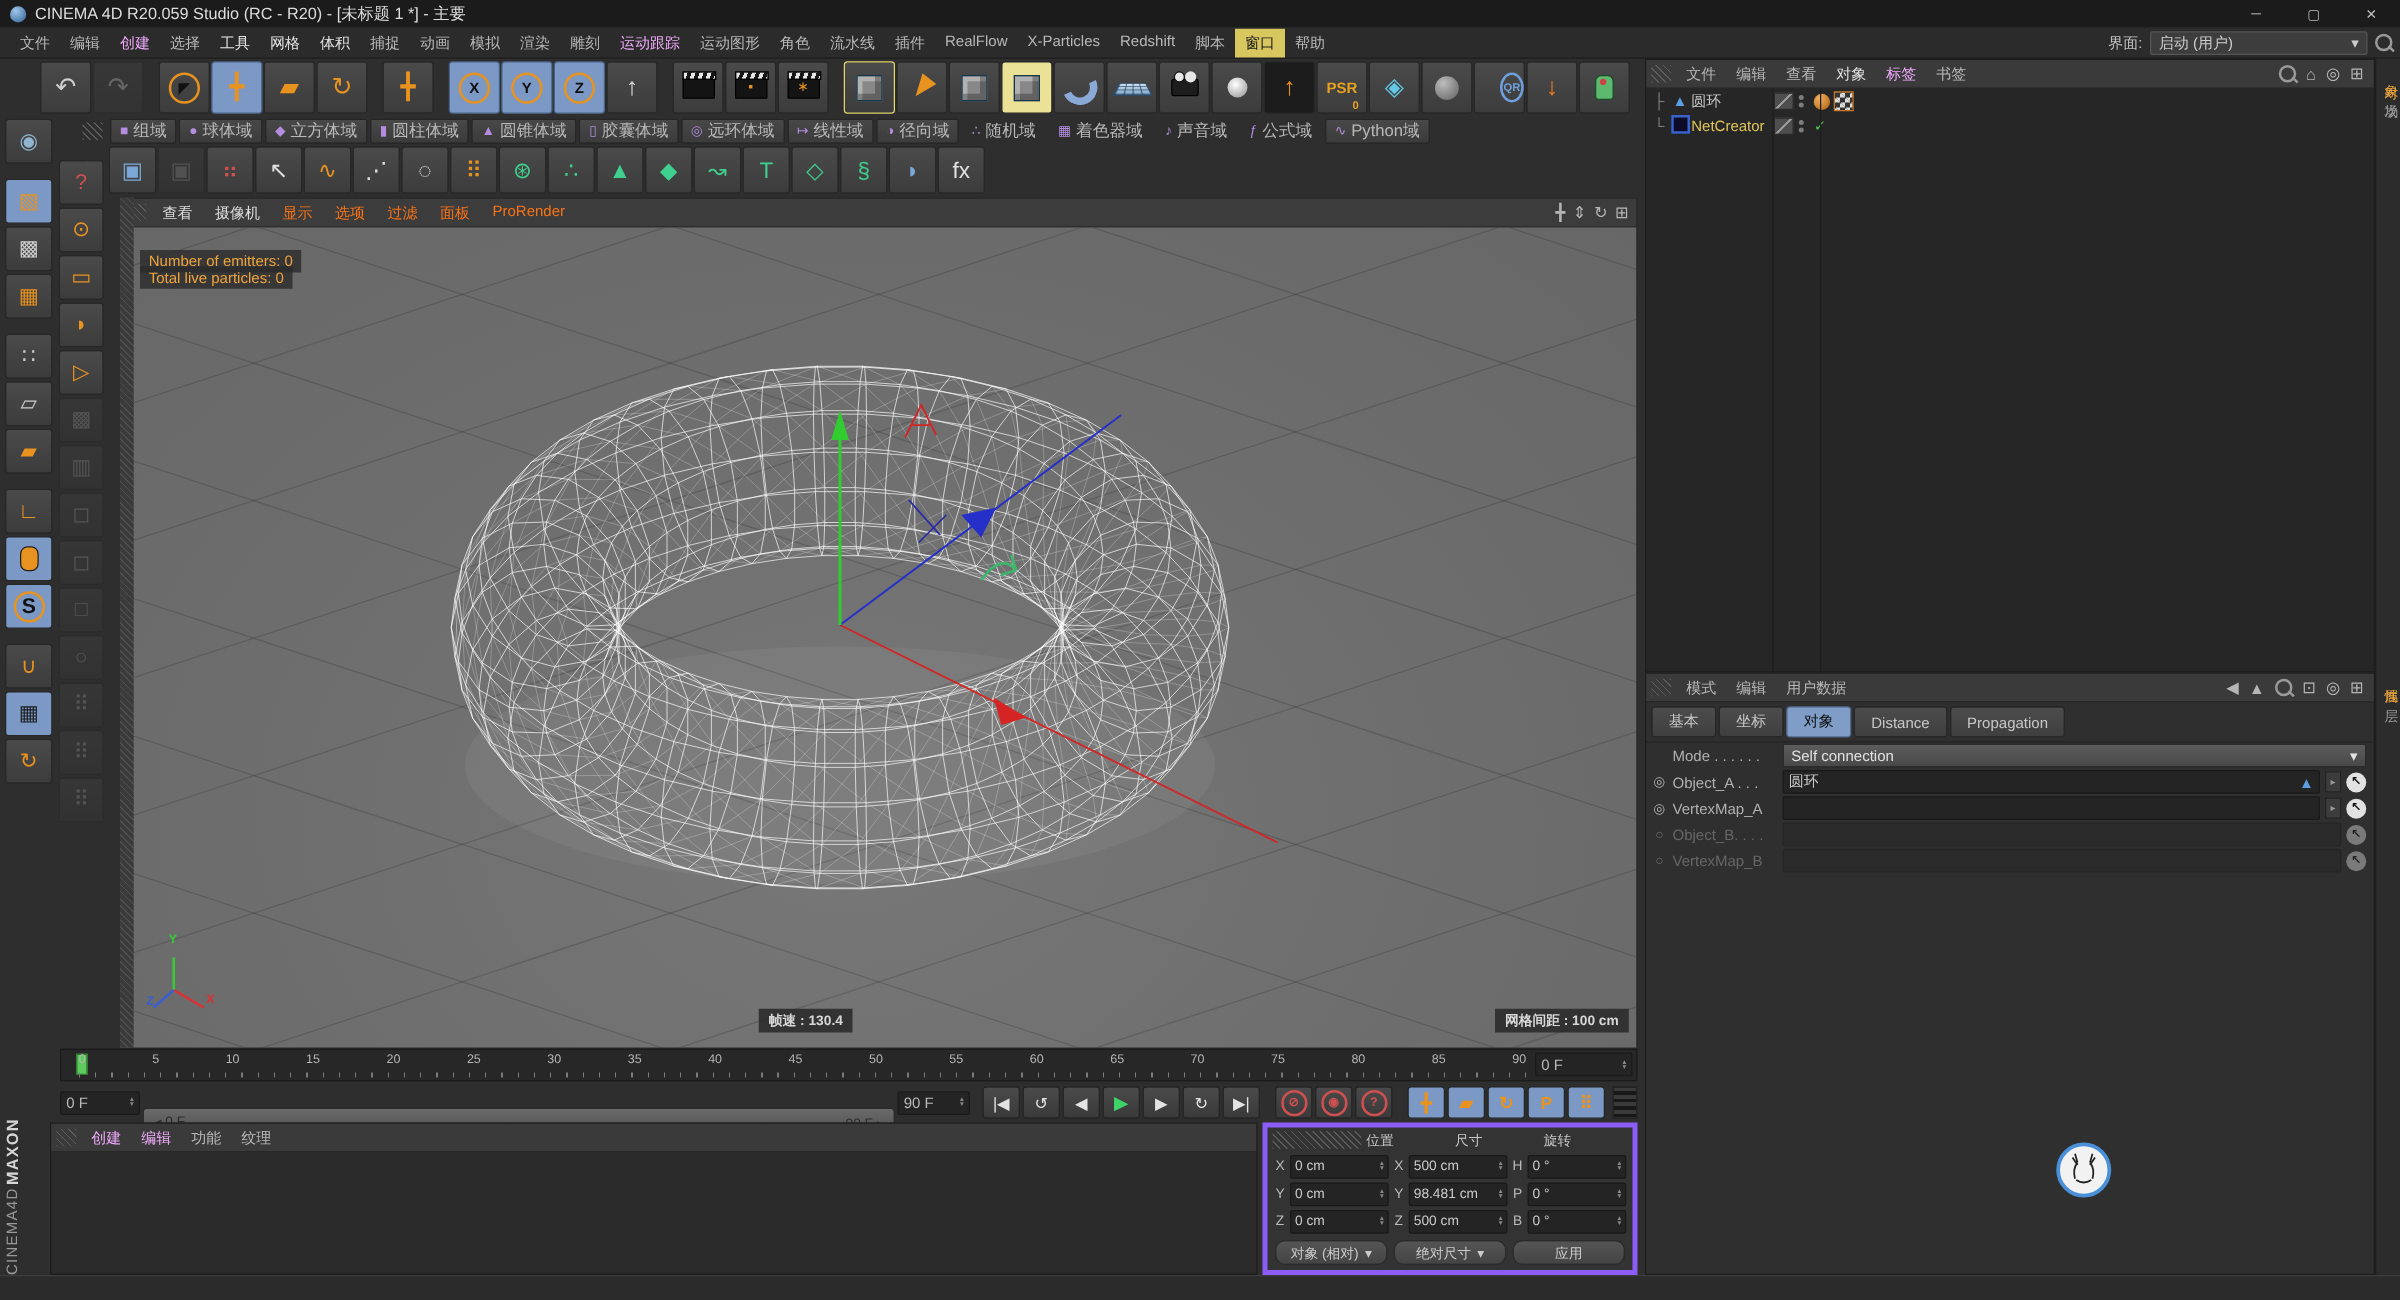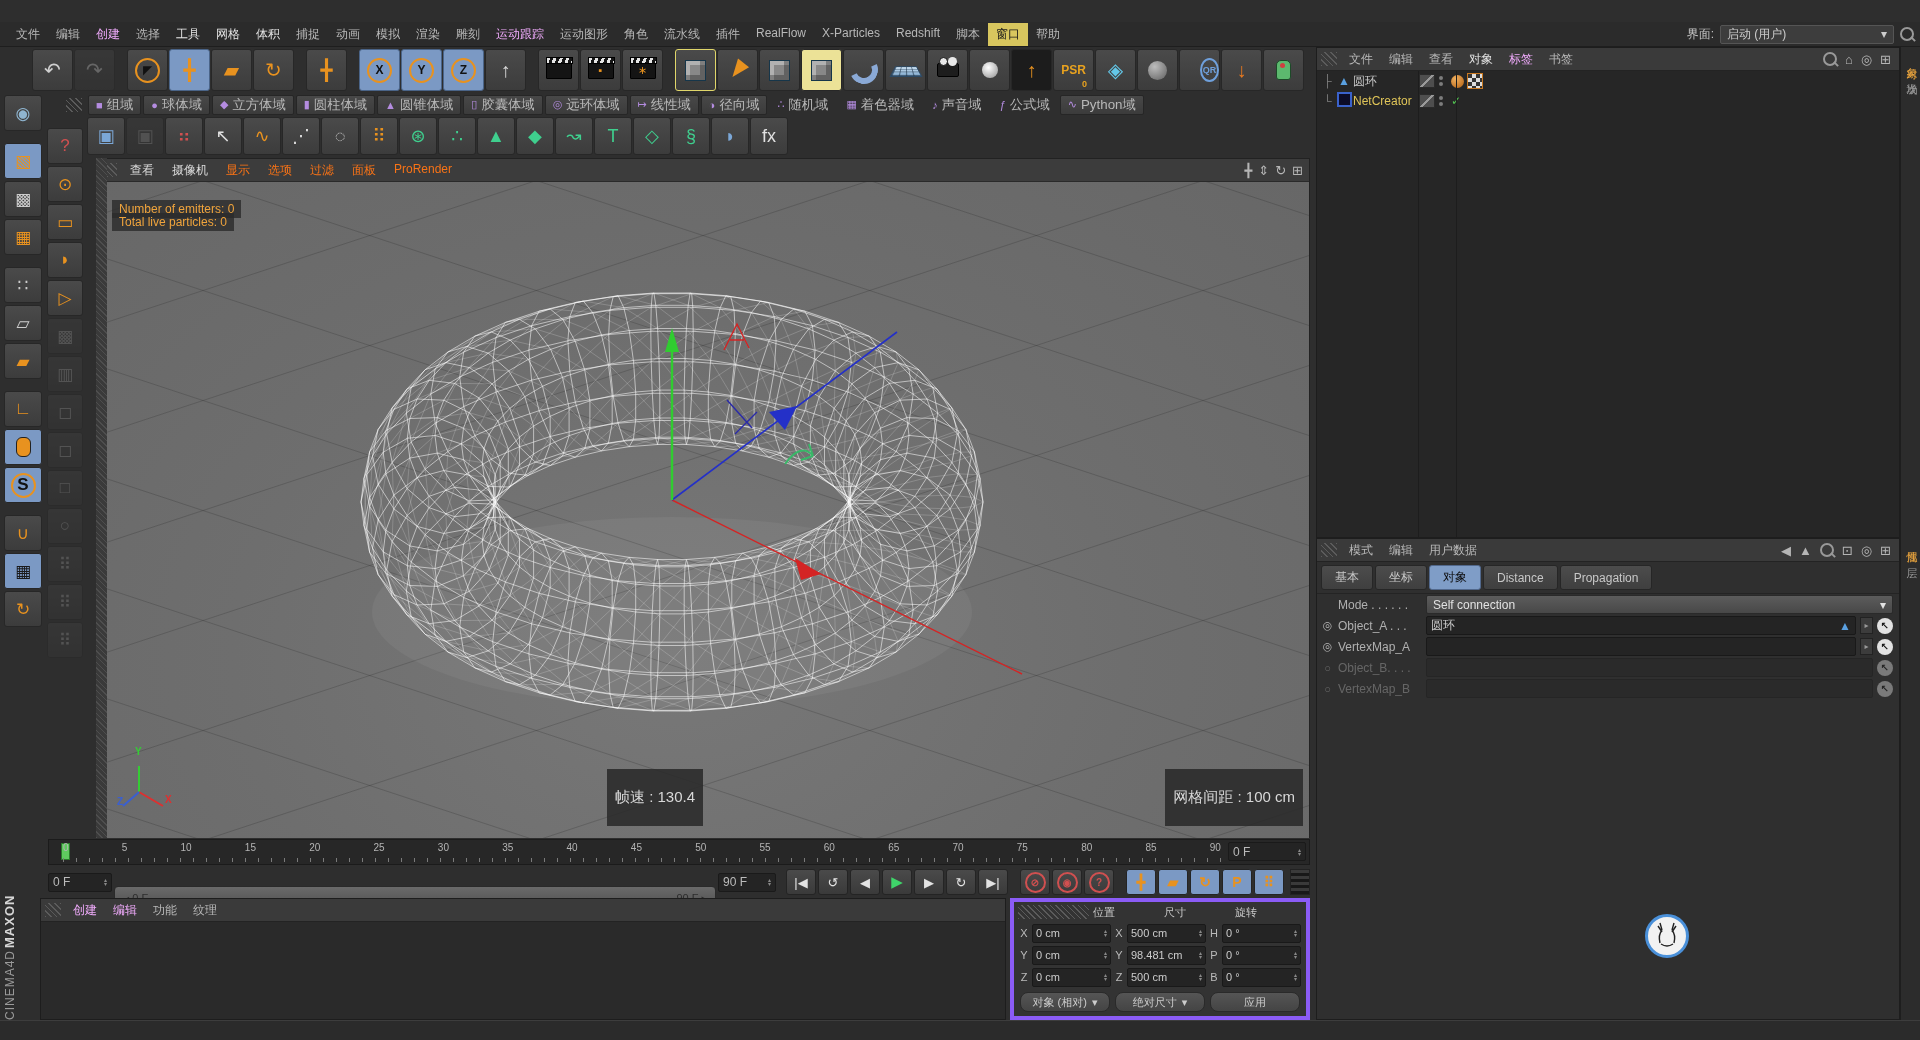--- a/index.html
+++ b/index.html
@@ -74,21 +74,21 @@
   .viewport{position:absolute;left:96px;top:158px;width:1214px;height:680px;background:#3a3a3a;border:1px solid #222;box-sizing:border-box;}
   .vp-menubar{height:22px;background:#3c3c3c;display:flex;align-items:center;border-bottom:1px solid #2a2a2a;}
   .vmenu-item{padding:2px 9px;color:#f97316;white-space:nowrap;}
   .vmenu-item[data-state="bright"]{color:#dcdcdc;}
   .vp-nav{margin-left:auto;display:flex;gap:6px;padding-right:6px;}
   .vp-nav span{color:#b5b5b5;font-size:13px;}
   .grip{width:16px;height:14px;margin:0 4px;background:repeating-linear-gradient(45deg,#5b5b5b 0 1px,transparent 1px 4px);flex:none;}
   .vp-canvas{position:relative;width:1212px;height:656px;background:radial-gradient(ellipse at 48% 72%,#787878 0%,#6e6e6e 50%,#676767 100%);overflow:hidden;}
   .hudchip{position:absolute;background:rgba(42,42,42,.8);color:#f0a43c;padding:2px 7px;font-size:12px;}
   .viewname{position:absolute;left:10px;top:2px;color:#b5b5b5;}
-  .statchip{position:absolute;background:rgba(40,40,40,.85);color:#d8d8d8;padding:19px 8px;font-size:15px;}
+  .statchip{position:absolute;background:rgba(40,40,40,.85);color:#d8d8d8;padding:2px 8px;font-size:11px;font-weight:bold;}
   .gizmo{position:absolute;left:20px;bottom:28px;width:80px;height:60px;font-size:10px;font-weight:bold;}
   
   .ruler{position:absolute;left:48px;top:839px;width:1262px;height:26px;background:#272727;border:1px solid #1b1b1b;box-sizing:border-box;}
   .ticks{position:absolute;left:14px;top:2px;right:88px;display:flex;justify-content:space-between;color:#b5b5b5;font-size:10px;}
   .tickmarks{position:absolute;left:14px;right:88px;bottom:2px;height:4px;background:repeating-linear-gradient(90deg,#7a7a7a 0 1px,transparent 1px 13px);}
   .playhead{position:absolute;left:12px;top:3px;width:9px;height:17px;background:#5fca5f;border:1px solid #2a7a2a;box-sizing:border-box;}
   .rulerspin{position:absolute;right:3px;top:2px;width:78px;}
   .spin{height:19px;background:#242424;border:1px solid #1a1a1a;border-radius:2px;color:#bbb;display:flex;align-items:center;justify-content:space-between;padding:0 4px;box-sizing:border-box;}
   .spincol{display:flex;flex-direction:column;font-size:6px;line-height:4px;color:#888;}
   .transport{position:absolute;left:48px;top:868px;width:1262px;height:28px;display:flex;align-items:center;gap:2px;}
@@ -156,20 +156,29 @@
   .vtab[data-state="active"]{color:#e8a33d;}
   .vt-top{position:absolute;top:4px;left:0;}
   .vt-mid{position:absolute;top:488px;left:0;}
   .hatchL{position:absolute;left:96px;top:158px;width:11px;height:680px;background:repeating-linear-gradient(45deg,#4e4e4e 0 1px,#3a3a3a 1px 4px);z-index:5;}
 </style>
 </head>
 <body>
 
 <div id="app">
 
+  <div class="titlebar">
+    <span class="appicon"></span>
+    <span>CINEMA 4D R20.059 Studio (RC - R20) - [未标题 1 *] - 主要</span>
+    <span class="winbtns">
+      <span class="winbtn">─</span>
+      <span class="winbtn">▢</span>
+      <span class="winbtn">✕</span>
+    </span>
+  </div>
 
   <div class="menubar">
     <span style="display:flex">
         <span class="menu-item">文件</span>
         <span class="menu-item">编辑</span>
         <span class="menu-item" data-state="accent">创建</span>
         <span class="menu-item">选择</span>
         <span class="menu-item" data-state="bright">工具</span>
         <span class="menu-item" data-state="bright">网格</span>
         <span class="menu-item" data-state="bright">体积</span>

